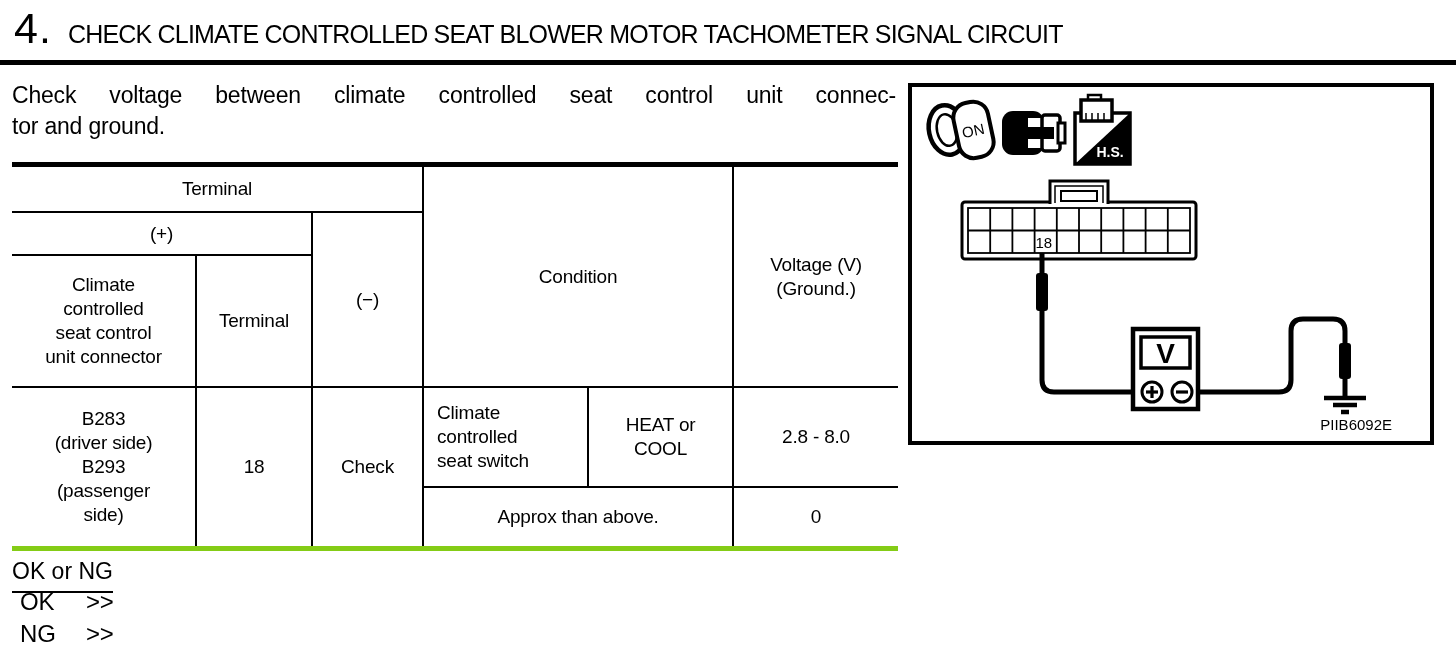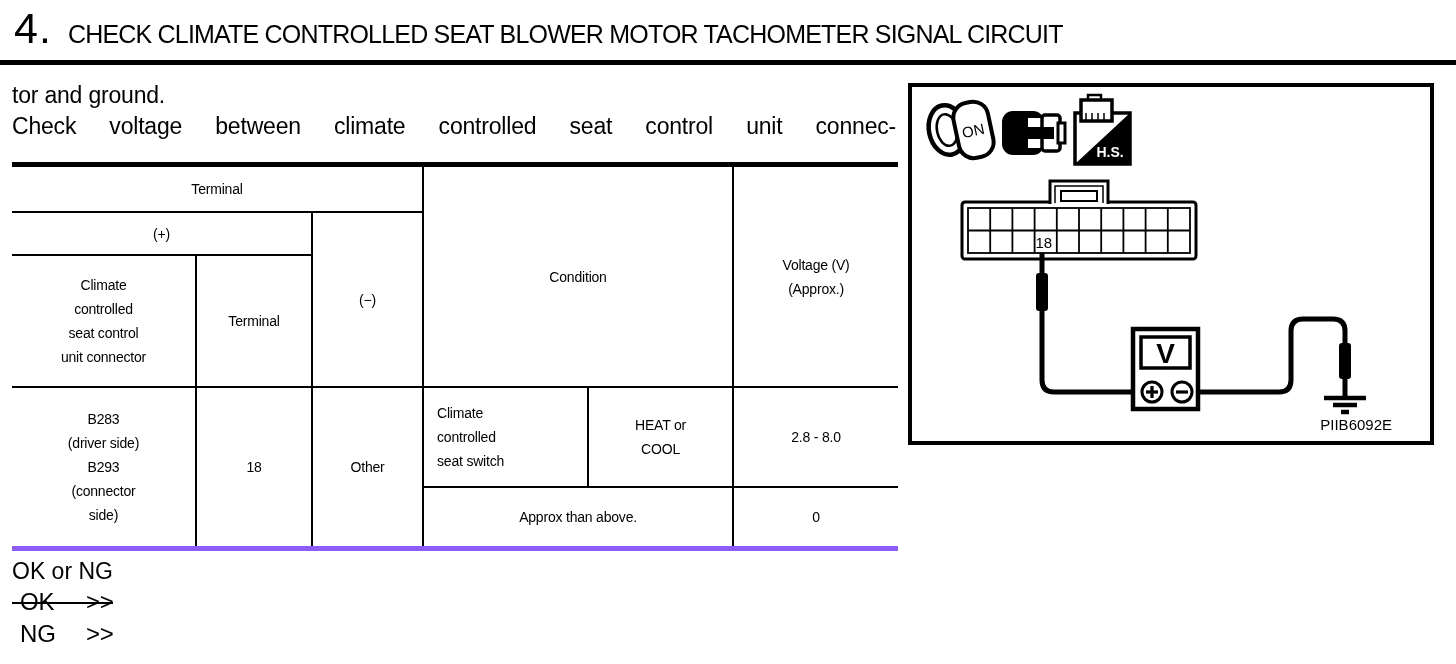--- a/index.html
+++ b/index.html
@@ -40,44 +40,44 @@
     line-height: 31px;
     letter-spacing: -0.2px;
   }
   .intro-line.justify { text-align: justify; text-align-last: justify; }
 
   table.spec-table {
     margin: 20px 0 0 12px;
     width: 886px;
     border-collapse: collapse;
     table-layout: fixed;
-    font-size: 14px;
+    font-size: 19px;
     border-top: 5px solid #000;
-    border-bottom: 5px solid #8b5cf6;
+    border-bottom: 5px solid #84cc16;
   }
   table.spec-table td {
     border: 2px solid #000;
     text-align: center;
     vertical-align: middle;
     padding: 2px 4px;
     line-height: 24px;
     letter-spacing: -0.2px;
   }
   table.spec-table td:first-child { border-left: none; }
   table.spec-table td:last-child { border-right: none; }
   .pre { white-space: pre-line; }
   .left { text-align: left !important; padding-left: 13px !important; }
   tr.r1 td { height: 40px; }
   tr.r2 td { height: 37px; }
   tr.r3 td { height: 126px; }
   tr.r4 td { height: 94px; }
   tr.r5 td { height: 54px; }
 
   .okng { margin: 7px 0 0 12px; font-size: 23px; }
-  .okng span { border-bottom: 2px solid #000; padding-bottom: 18px; }
+  .okng span { border-bottom: 2px solid #000; padding-bottom: 7px; }
   .results { }
   .result-line {
     display: flex;
     margin: 2px 0 0 20px;
     font-size: 24px;
     line-height: 30px;
     letter-spacing: -0.2px;
   }
   .r-label { width: 66px; flex: 0 0 66px; }
   .r-arrow { margin-right: 9px; }
@@ -99,59 +99,59 @@
 
 <div class="page">
 
   <div class="title-row">
     <span class="step-num">4.</span>
     <span class="step-title">CHECK CLIMATE CONTROLLED SEAT BLOWER MOTOR TACHOMETER SIGNAL CIRCUIT</span>
   </div>
   <div class="title-rule"></div>
 
   <div class="intro">
+    <div class="intro-line justify">Check voltage between climate controlled seat control unit connec-</div>
     <div class="intro-line">tor and ground.</div>
-    <div class="intro-line justify">Check voltage between climate controlled seat control unit connec-</div>
   </div>
 
   <table class="spec-table">
     <colgroup>
       <col style="width:184px">
         <col style="width:116px">
         <col style="width:111px">
       <col style="width:165px">
         <col style="width:145px">
         <col style="width:165px">
     </colgroup>
     <tbody>
         <tr class="r1">
       <td colspan="3">Terminal</td>
       <td colspan="2" rowspan="3">Condition</td>
       <td rowspan="3" class="pre">Voltage (V)
-(Approx.)</td>
+(Ground.)</td>
     </tr>
     <tr class="r2">
       <td colspan="2">(+)</td>
       <td rowspan="2">(−)</td>
     </tr>
     <tr class="r3">
       <td class="pre">Climate
 controlled
 seat control
 unit connector</td>
       <td>Terminal</td>
     </tr>
     <tr class="r4">
       <td rowspan="2" class="pre">B283
 (driver side)
 B293
-(connector
+(passenger
 side)</td>
       <td rowspan="2">18</td>
-      <td rowspan="2">Other</td>
+      <td rowspan="2">Check</td>
       <td class="pre left">Climate
 controlled
 seat switch</td>
       <td class="pre">HEAT or
 COOL</td>
       <td>2.8 - 8.0</td>
     </tr>
     <tr class="r5">
       <td colspan="2">Approx than above.</td>
       <td>0</td>

